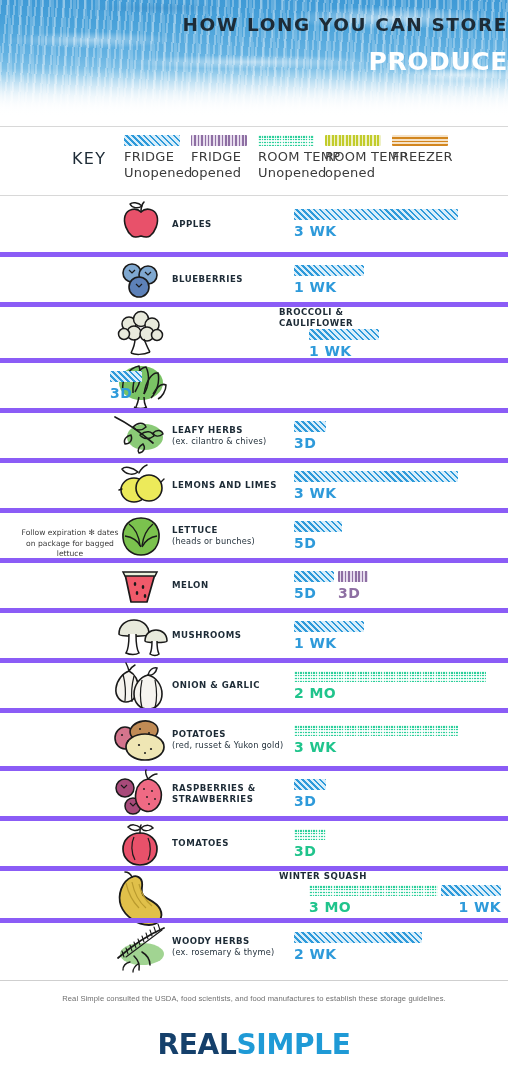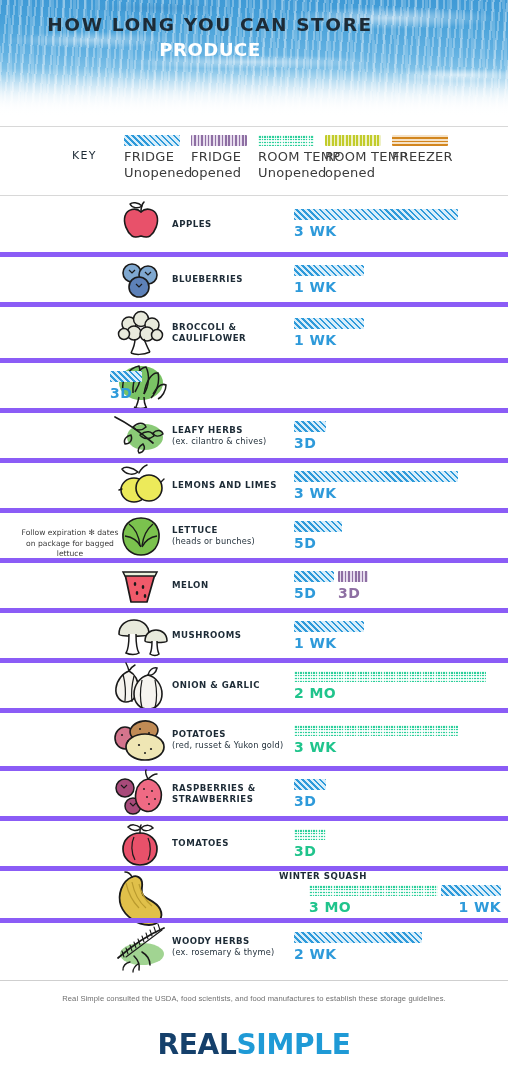--- a/index.html
+++ b/index.html
@@ -35,51 +35,51 @@
   .sky:before{
     content:"";position:absolute;left:0;top:0;width:508px;height:118px;
     background:
       radial-gradient(ellipse 150px 16px at 390px 18px, rgba(255,255,255,.55), rgba(255,255,255,0) 70%),
       radial-gradient(ellipse 120px 12px at 90px 40px, rgba(255,255,255,.42), rgba(255,255,255,0) 70%),
       radial-gradient(ellipse 180px 10px at 250px 62px, rgba(255,255,255,.45), rgba(255,255,255,0) 70%),
       radial-gradient(ellipse 90px 9px at 460px 75px, rgba(255,255,255,.55), rgba(255,255,255,0) 70%),
       radial-gradient(ellipse 110px 8px at 160px 8px, rgba(44,120,180,.25), rgba(44,120,180,0) 70%);
     pointer-events:none;
   }
-  .title-wrap{position:absolute;left:0;top:0;width:420px;text-align:center;z-index:3;}
+  .title-wrap{position:absolute;left:0;top:0;width:508px;text-align:right;z-index:3;}
   .title-1{
     margin-top:14px;
     font-family:"DejaVu Sans", sans-serif;
     font-weight:bold;
     font-size:18.5px;
     letter-spacing:1.6px;
     color:#1d2b36;
     text-transform:uppercase;
   }
   .title-2{
-    margin-top:4px;
+    margin-top:12px;
     font-family:"DejaVu Sans", sans-serif;
     font-weight:bold;
-    font-size:18px;
+    font-size:25px;
     letter-spacing:.6px;
     color:#ffffff;
     text-transform:uppercase;
   }
 
   
   .key-sep{height:1px;background:#d8d8d8;margin:8px 0 0 0;}
   .key-row{
     display:flex;align-items:flex-start;
     height:60px;
     padding-left:72px;
     box-sizing:border-box;
   }
   .key-word{
     font-family:"DejaVu Sans", sans-serif;
-    font-size:11px;letter-spacing:1.3px;color:#1d2b36;
+    font-size:16px;letter-spacing:1.3px;color:#1d2b36;
     margin-top:22px;width:52px;
     text-transform:uppercase;
   }
   .key-items{display:flex;margin-top:8px;}
   .key-item{width:63px;margin-right:4px;}
   .swatch{height:11px;width:56px;border-radius:1px;}
   .key-l1,.key-l2{
     font-family:"DejaVu Sans", sans-serif;
     font-size:13px;color:#3b3b3b;letter-spacing:.25px;
     margin-top:3px;white-space:nowrap;
@@ -258,21 +258,21 @@
         </svg>
       </div>
       <div class="label-cell"><span>Blueberries</span></div>
       <div class="bars-cell">
         <div class="bar-grp" style="left:0px;width:70px;">
           <div class="bar p-fridge-un" style="width:70px;"></div>
           <div class="bar-val v-blue">1 WK</div>
         </div>
       </div>
     </div>
-    <div class="row" style="height: 56px;">
+    <div class="row" style="height: 56px; flex-direction: column;">
       <div class="icon-cell">
         <svg width="56" height="50" viewBox="0 0 56 50">
           <g fill="#e8eadc" stroke="#1a1a1a" stroke-width="1.5">
             <circle cx="16" cy="16" r="7"></circle>
             <circle cx="28" cy="11" r="7.5"></circle>
             <circle cx="39" cy="17" r="7"></circle>
             <circle cx="21" cy="25" r="7"></circle>
             <circle cx="34" cy="26" r="7"></circle>
             <circle cx="44" cy="27" r="5.5"></circle>
             <circle cx="11" cy="26" r="5.5"></circle>

